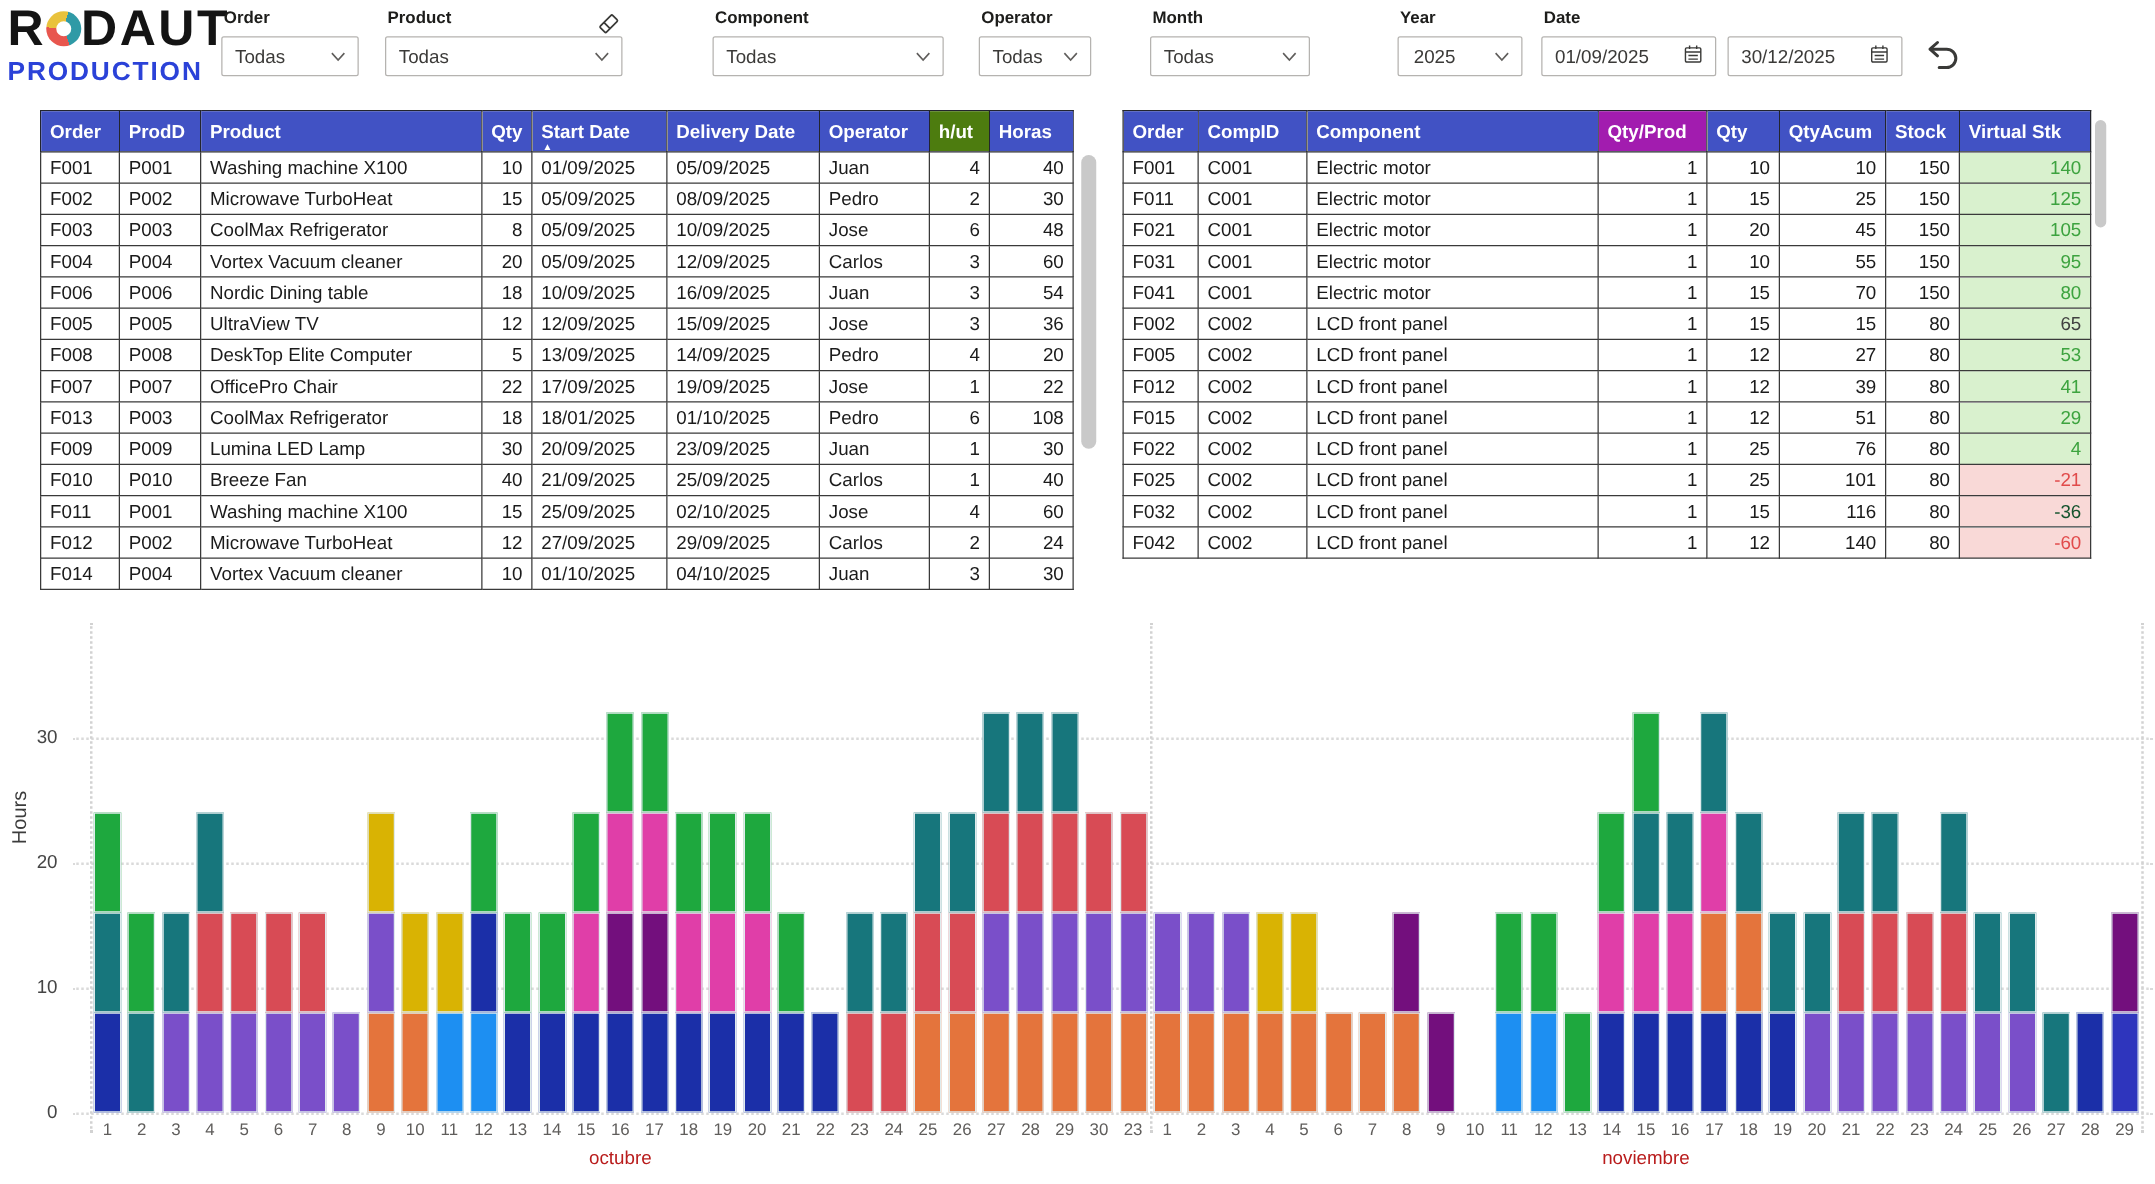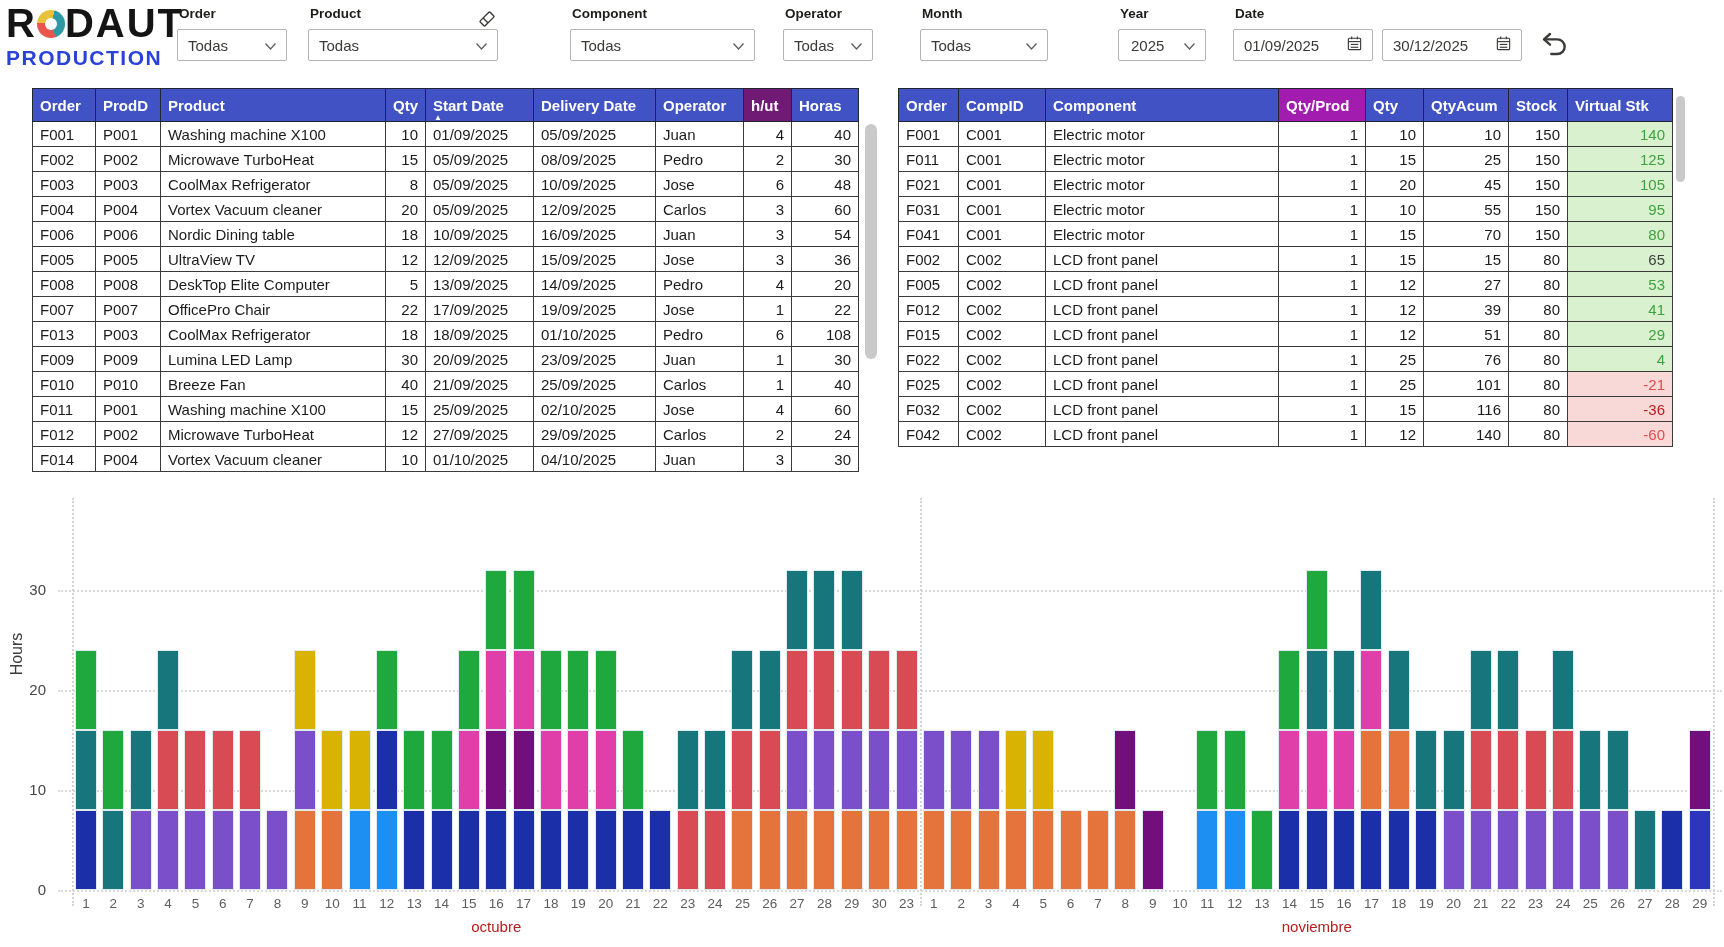--- a/index.html
+++ b/index.html
@@ -94,21 +94,21 @@
         <div class="fl">Month</div>
         <div class="fbox" style="width: 128px;">
           <span>Todas</span>
           <span><svg width="13" height="9" viewBox="0 0 13 9">
               <path d="M1.5 1.5 L6.5 7 L11.5 1.5" fill="none" stroke="#605e5c" stroke-width="1.3"></path>
             </svg></span>
         </div>
       </div>
       <div class="filter" style="left: 1118px;">
         <div class="fl">Year</div>
-        <div class="fbox" style="width: 88px; padding-left: 12px;">
+        <div class="fbox" style="width: 100px; padding-left: 12px;">
           <span>2025</span>
           <span><svg width="13" height="9" viewBox="0 0 13 9">
               <path d="M1.5 1.5 L6.5 7 L11.5 1.5" fill="none" stroke="#605e5c" stroke-width="1.3"></path>
             </svg></span>
         </div>
       </div>
     </div>
 
   <button class="iconbtn" style="left:476px;top:8px;" title="">
     <svg width="22" height="22" viewBox="0 0 22 22">
@@ -172,21 +172,21 @@
       </colgroup>
       <thead>
         <tr>
           <th style="background: rgb(65, 82, 196);">Order</th>
           <th style="background: rgb(65, 82, 196);">ProdD</th>
           <th style="background: rgb(65, 82, 196);">Product</th>
           <th style="background: rgb(65, 82, 196);">Qty</th>
           <th style="background: rgb(65, 82, 196);">Start Date<span class="sortmark">▲</span></th>
           <th style="background: rgb(65, 82, 196);">Delivery Date</th>
           <th style="background: rgb(65, 82, 196);">Operator</th>
-          <th style="background: #701a75; margin-left: 41px;">h/ut</th>
+          <th style="background: #4d7c0f; margin-left: 41px;">h/ut</th>
           <th style="background: rgb(65, 82, 196);">Horas</th>
         </tr>
       </thead>
       <tbody>
         <tr>
           <td>F001</td>
           <td>P001</td>
           <td>Washing machine X100</td>
           <td class="num">10</td>
           <td>01/09/2025</td>
@@ -270,21 +270,21 @@
           <td>19/09/2025</td>
           <td>Jose</td>
           <td class="num">1</td>
           <td class="num">22</td>
         </tr>
         <tr>
           <td>F013</td>
           <td>P003</td>
           <td>CoolMax Refrigerator</td>
           <td class="num">18</td>
-          <td>18/09/2025</td>
+          <td>18/01/2025</td>
           <td>01/10/2025</td>
           <td>Pedro</td>
           <td class="num">6</td>
           <td class="num">108</td>
         </tr>
         <tr>
           <td>F009</td>
           <td>P009</td>
           <td>Lumina LED Lamp</td>
           <td class="num">30</td>
@@ -477,21 +477,21 @@
           <td class="num" style="background: rgb(249, 217, 215); color: rgb(225, 75, 75);">-21</td>
         </tr>
         <tr>
           <td>F032</td>
           <td>C002</td>
           <td>LCD front panel</td>
           <td class="num">1</td>
           <td class="num">15</td>
           <td class="num">116</td>
           <td class="num">80</td>
-          <td class="num" style="background: rgb(249, 217, 215); color: #b91c1c;">-36</td>
+          <td class="num" style="background: rgb(249, 217, 215); color: #14532d;">-36</td>
         </tr>
         <tr>
           <td>F042</td>
           <td>C002</td>
           <td>LCD front panel</td>
           <td class="num">1</td>
           <td class="num">12</td>
           <td class="num">140</td>
           <td class="num">80</td>
           <td class="num" style="background: rgb(249, 217, 215); color: rgb(225, 75, 75);">-60</td>

